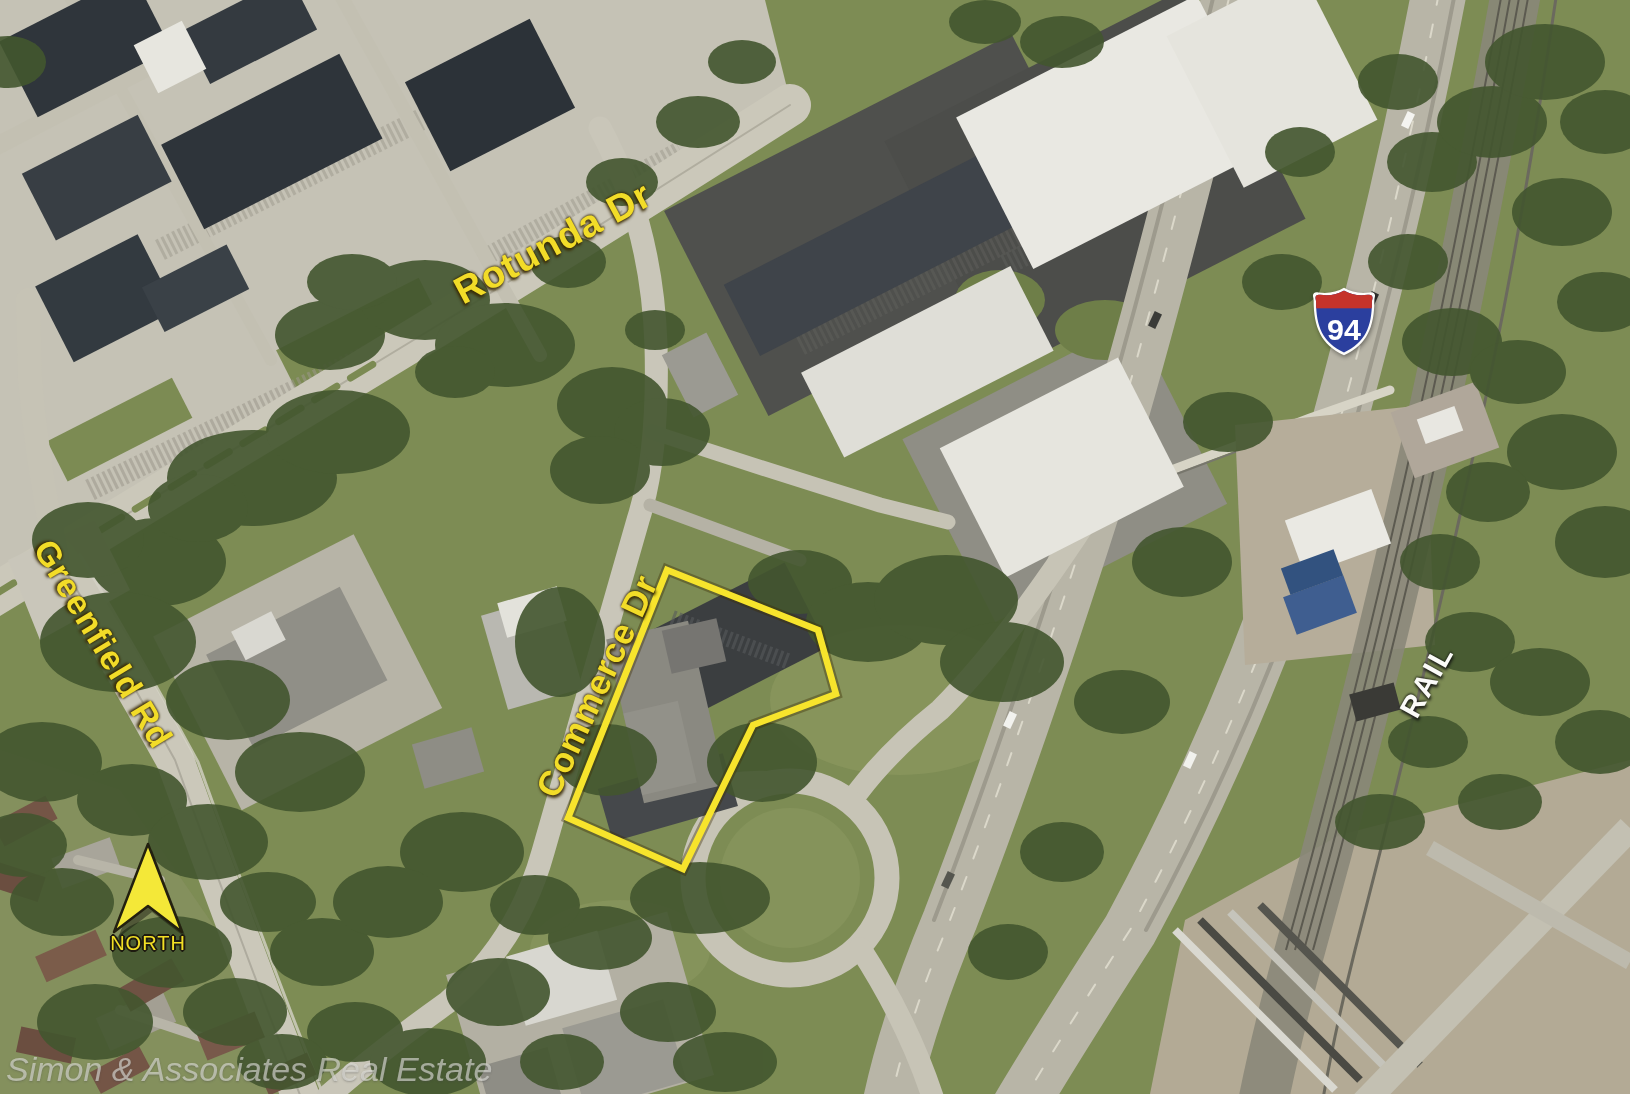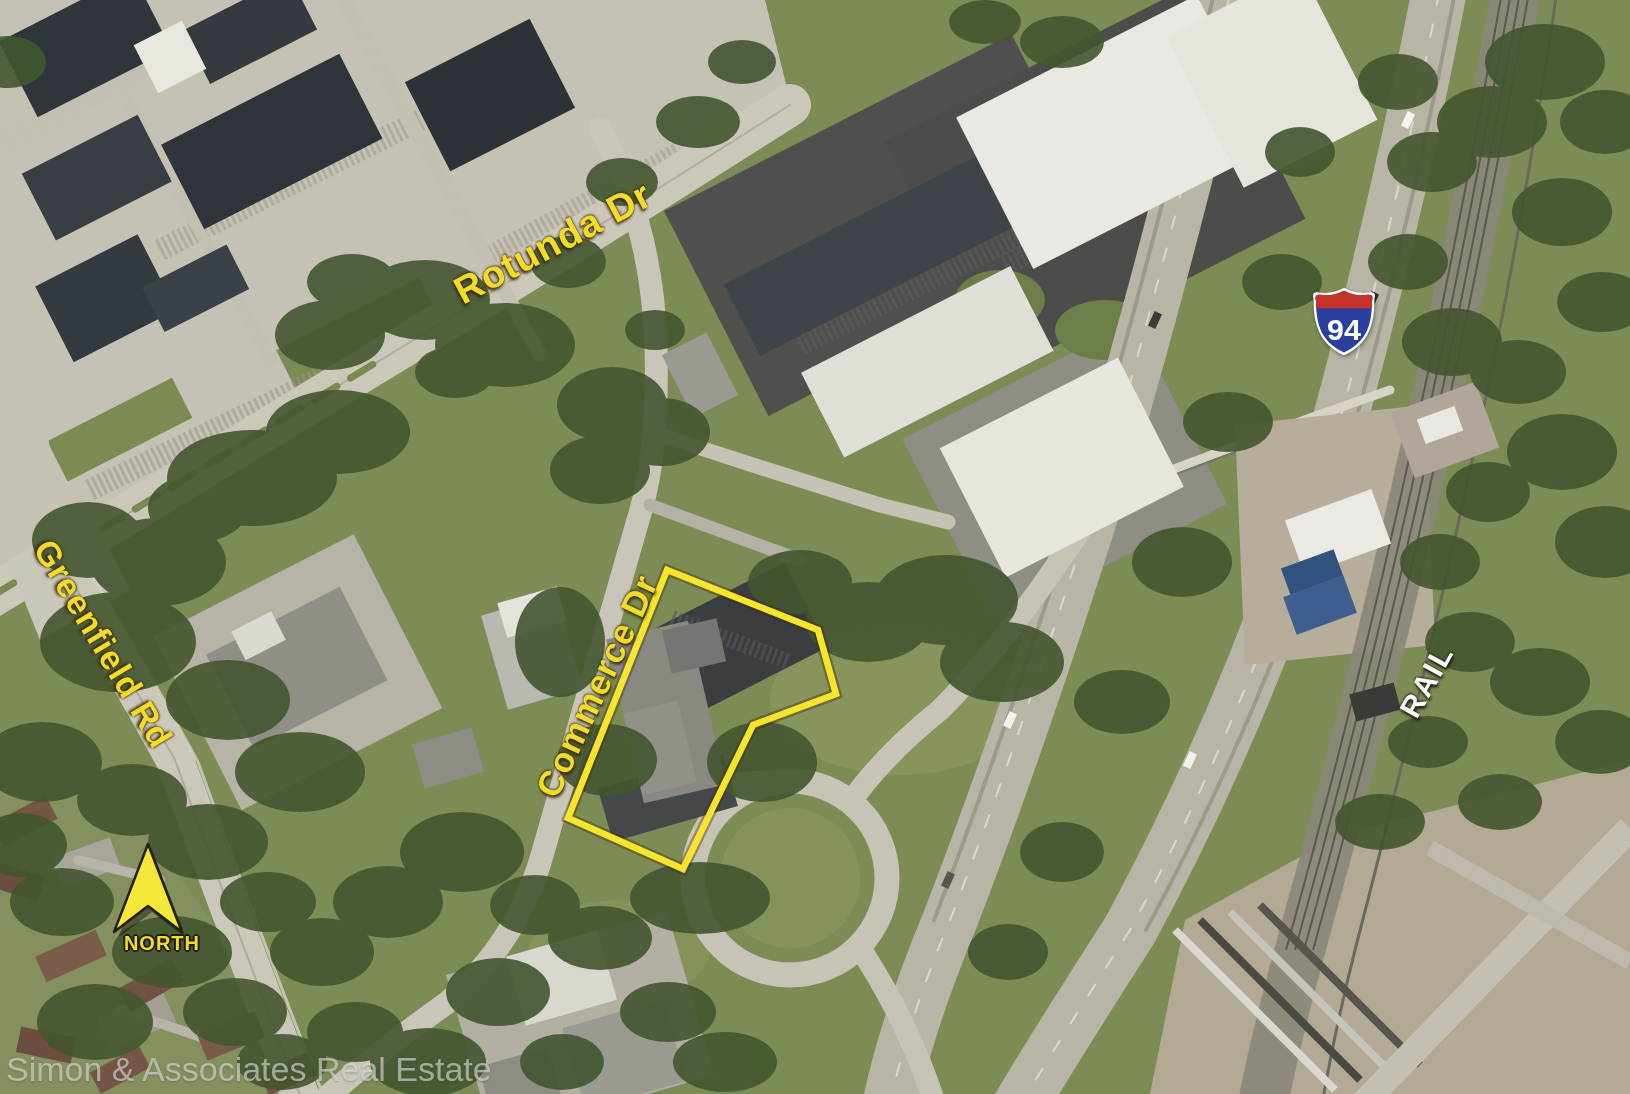--- a/index.html
+++ b/index.html
@@ -19,28 +19,28 @@
   #label-greenfield{left:103px;top:644px;font-size:34px;transform:translate(-50%,-50%) rotate(59deg);}
   #label-commerce{left:597px;top:686px;font-size:35px;transform:translate(-50%,-50%) rotate(-65deg);}
   #label-rail{
     position:absolute;left:1427px;top:681px;font-size:30px;font-weight:700;color:#fbfbf8;
     letter-spacing:2px;white-space:nowrap;
     text-shadow:-2px 2px 3px rgba(15,15,15,.9),1px -1px 2px rgba(15,15,15,.6);
     transform:translate(-50%,-50%) rotate(-61deg);
   }
   .watermark{
     position:absolute;font-weight:400;color:rgba(228,228,224,.6);
-    text-shadow:0 1px 2px rgba(70,70,70,.35);white-space:nowrap;
+    text-shadow:0 1px 2px rgba(70,70,70,.35);white-space:nowrap;font-style:italic;
   }
   #wm-left{left:6px;top:1050px;font-size:34px;}
   #wm-right{right:10px;top:1044px;font-size:38px;}
   #north{position:absolute;left:104px;top:836px;width:84px;height:100px;}
   #north-label{
-    position:absolute;left:96px;top:932px;width:104px;text-align:right;
-    font-size:20px;font-weight:700;color:#f2df25;letter-spacing:1px;
+    position:absolute;left:96px;top:932px;width:104px;text-align:center;
+    font-size:20px;font-weight:400;color:#f2df25;letter-spacing:1px;
     text-shadow:-2px 0 #1e1b10,2px 0 #1e1b10,0 -2px #1e1b10,0 2px #1e1b10,
       -1px -1px #1e1b10,1px 1px #1e1b10,-1px 1px #1e1b10,1px -1px #1e1b10;
   }
   #shield{position:absolute;left:1311px;top:287px;width:66px;height:69px;filter:drop-shadow(1px 2px 2px rgba(0,0,0,.4));}
   #shield text{font-family:"Liberation Sans",sans-serif;font-weight:700;}
 </style>
 </head>
 <body>
 
 <div id="stage">

